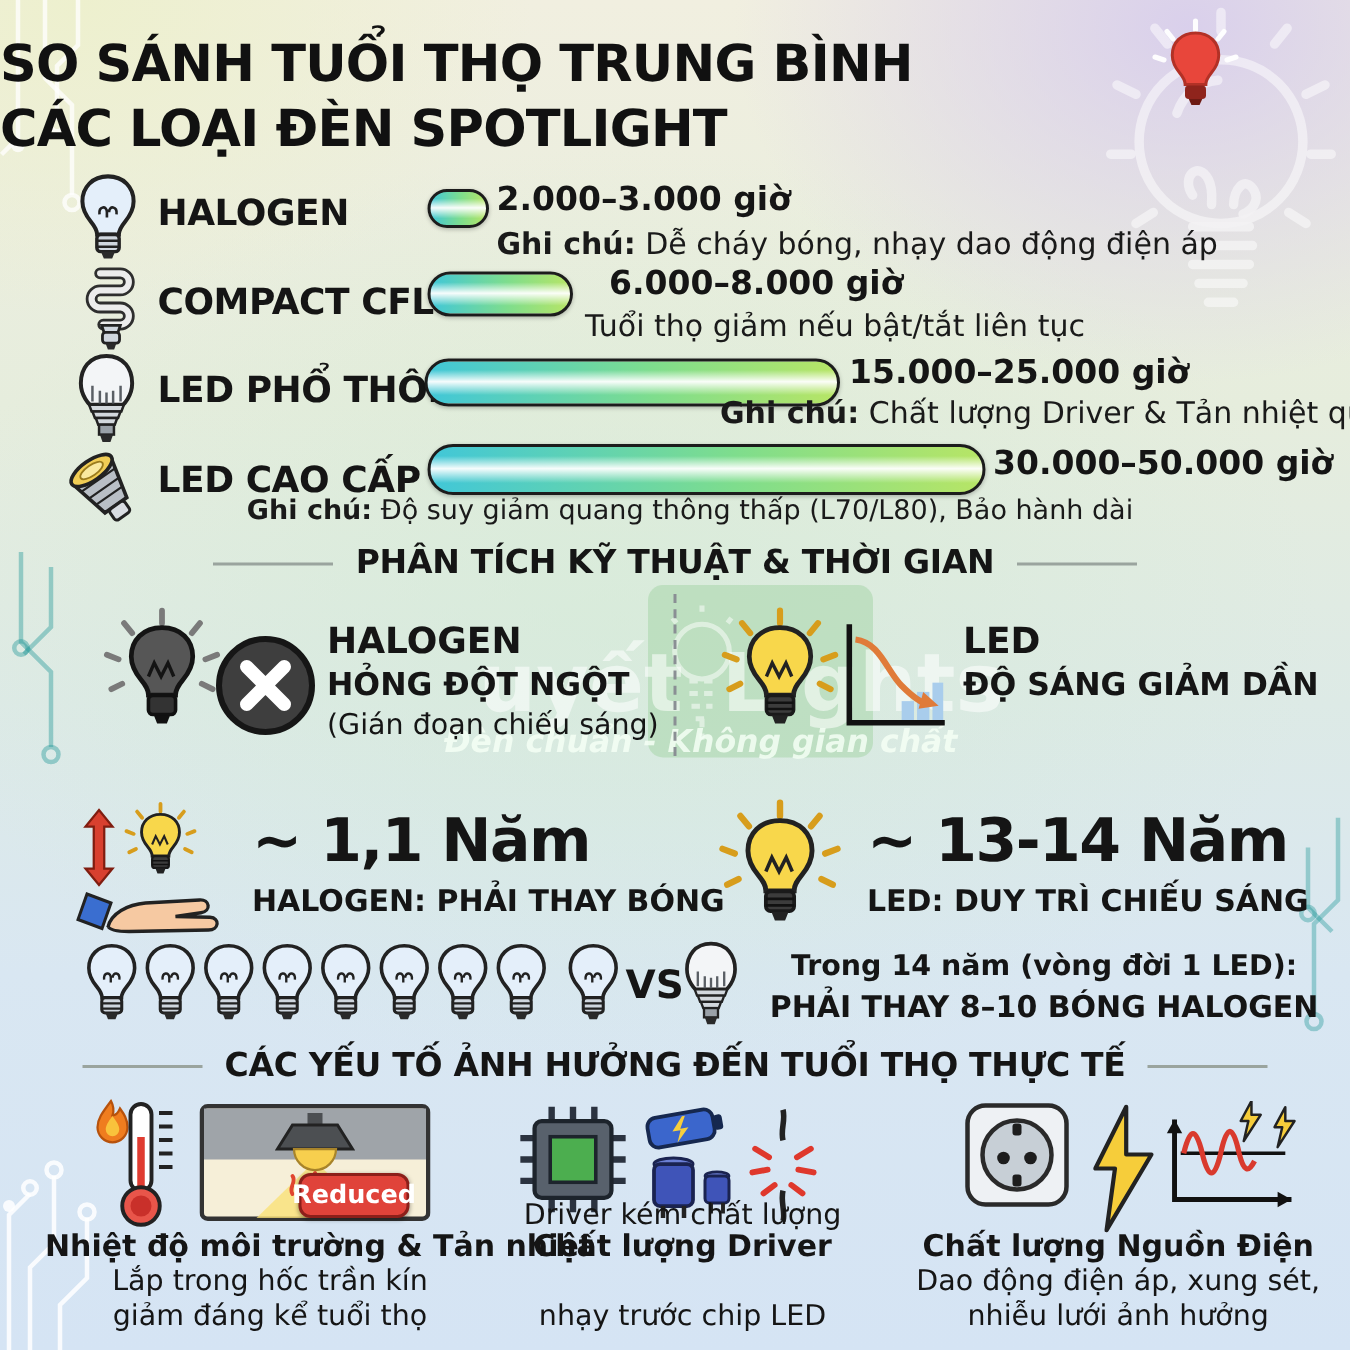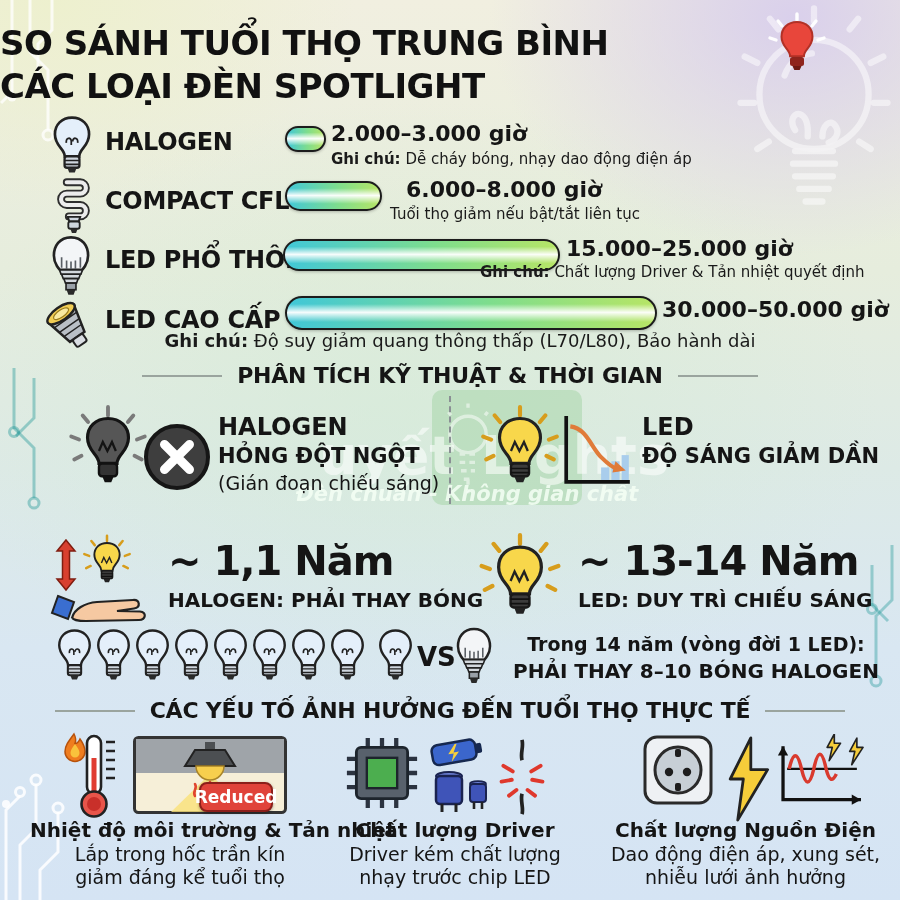--- a/index.html
+++ b/index.html
@@ -10,21 +10,21 @@
       radial-gradient(ellipse 430px 300px at 6% 0%, rgba(237,240,205,.95), rgba(237,240,205,0) 70%),
       radial-gradient(ellipse 620px 420px at 46% 46%, rgba(210,235,212,.55), rgba(210,235,212,0) 75%),
       linear-gradient(180deg,#f1efe0 0%,#e6eddd 30%,#ddeae6 52%,#d9e7f2 72%,#d5e4f4 100%);}
   .abs{position:absolute;}
   .big-title{left:0;top:22px;width:100%;text-align:left;font-size:34px;line-height:43px;font-weight:800;letter-spacing:-.5px;color:#111;}
   .row-label{font-size:24px;font-weight:800;letter-spacing:-.3px;white-space:nowrap;}
   .bar{border:2px solid #1c1c1c;border-radius:999px;box-shadow:0 1px 3px rgba(0,0,0,.25);
     background:linear-gradient(180deg,rgba(255,255,255,0) 20%,rgba(255,255,255,.95) 48%,rgba(255,255,255,0) 80%),
                linear-gradient(90deg,#41c7d8 0%,#7edd8d 55%,#b7e566 100%);}
   .hours{font-size:22px;font-weight:800;white-space:nowrap;}
-  .note{font-size:15px;color:#1a1a1a;white-space:nowrap;}
+  .note{font-size:20px;color:#1a1a1a;white-space:nowrap;}
   .note b{font-weight:800;}
   .sec-head{left:0;width:100%;display:flex;justify-content:center;align-items:center;gap:15px;}
   .sec-head .line{width:80px;height:2px;background:#9aa49e;}
   .sec-head .txt{font-size:22px;font-weight:800;letter-spacing:-.2px;white-space:nowrap;}
   .an-title{font-size:24px;font-weight:800;line-height:30px;}
   .an-l1{font-size:21px;font-weight:600;line-height:28px;}
   .an-l2{font-size:19px;line-height:26px;}
   .divider-dashed{border-left:2px dashed #8a8f94;height:108px;}
   .big-val{font-size:40px;font-weight:800;letter-spacing:-1px;white-space:nowrap;}
   .big-cap{font-size:20px;font-weight:800;white-space:nowrap;}
@@ -365,21 +365,21 @@
     <rect x="42" y="50" width="16" height="18" rx="3" fill="#3f54b8" stroke="#1a2350" stroke-width="2"></rect>
     <path d="M46 68 v7 M54 68 v7" stroke="#222" stroke-width="2.6"></path>
   </svg>
   <svg class="abs" style="left:497px;top:738px" width="50" height="78" viewBox="0 0 52 84">
     <path d="M26 2 c2 8 -2 14 0 22 M26 60 c-2 8 2 16 0 22" stroke="#222" stroke-width="4" fill="none"></path>
     <g stroke="#df382c" stroke-width="4.2" stroke-linecap="round">
       <path d="M6 30 l10 6 M46 30 l-10 6 M4 47 l11 -2 M48 47 l-11 -2 M12 62 l8 -6 M40 62 l-8 -6"></path>
     </g>
   </svg>
   <div class="abs factor-title" style="left:330px;top:818px;width:250px">Chất lượng Driver</div>
-  <div class="abs factor-line" style="left:330px;top:843px;width:250px">Driver kém chất lượng</div>
+  <div class="abs factor-line" style="left:330px;top:799px;width:250px">Driver kém chất lượng</div>
   <div class="abs factor-line" style="left:330px;top:866px;width:250px">nhạy trước chip LED</div>
 
   <svg class="abs" style="left:642px;top:734px" width="72" height="72" viewBox="0 0 72 72">
     <rect x="3" y="3" width="66" height="66" rx="12" fill="#eef1f4" stroke="#2a2a2a" stroke-width="3"></rect>
     <circle cx="36" cy="36" r="23" fill="#c7cfd6" stroke="#2a2a2a" stroke-width="3"></circle>
     <circle cx="27" cy="38" r="4.2" fill="#1d1d1d"></circle>
       <circle cx="45" cy="38" r="4.2" fill="#1d1d1d"></circle>
     <rect x="33" y="15" width="6" height="8" rx="2" fill="#1d1d1d"></rect>
       <rect x="33" y="49" width="6" height="8" rx="2" fill="#1d1d1d"></rect>
   </svg>

